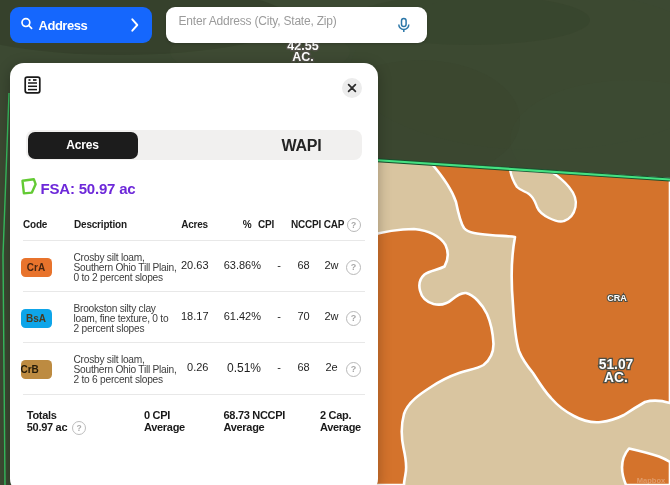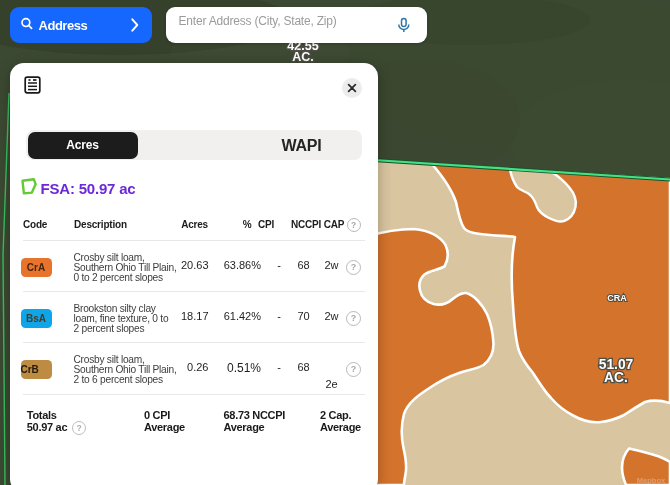--- a/index.html
+++ b/index.html
@@ -155,21 +155,21 @@
   <div class="abs" style="left:301.5px;top:247px;width:40px;text-align:center;font-size:11px;color:#1f1f1f;">2w</div>
   <div class="abs" style="left:336px;top:248px;width:13px;height:13px;border-radius:50%;border:1.3px solid #b9b9b9;text-align:center;line-height:13px;font-size:9px;font-weight:bold;color:#a7a7a7;">?</div>
   <div class="abs" style="left:13px;top:279px;width:342px;height:1px;background:#e8e8e8;"></div>
 
   <div class="abs" style="left:10.5px;top:297px;width:31px;height:19px;background:#bd8b41;border-radius:4.5px;text-align:left;line-height:19px;font-size:10px;font-weight:bold;color:#241a08;">CrB</div>
   <div class="abs" style="left:63.5px;top:292px;font-size:10.2px;letter-spacing:-0.25px;color:#3d3d3d;line-height:9.9px;">Crosby silt loam,<br>Southern Ohio Till Plain,<br>2 to 6 percent slopes</div>
   <div class="abs" style="left:150px;top:298px;width:48.5px;text-align:right;font-size:11px;color:#1f1f1f;">0.26</div>
   <div class="abs" style="left:203px;top:298px;width:48px;text-align:right;font-size:12px;color:#1f1f1f;">0.51%</div>
   <div class="abs" style="left:259px;top:298px;width:20px;text-align:center;font-size:11px;color:#1f1f1f;">-</div>
   <div class="abs" style="left:273.5px;top:298px;width:40px;text-align:center;font-size:11px;color:#1f1f1f;">68</div>
-  <div class="abs" style="left:301.5px;top:298px;width:40px;text-align:center;font-size:11px;color:#1f1f1f;margin-top:17px;">2e</div>
+  <div class="abs" style="left:301.5px;top:298px;width:40px;text-align:center;font-size:11px;color:#1f1f1f;">2e</div>
   <div class="abs" style="left:336px;top:299px;width:13px;height:13px;border-radius:50%;border:1.3px solid #b9b9b9;text-align:center;line-height:13px;font-size:9px;font-weight:bold;color:#a7a7a7;">?</div>
   <div class="abs" style="left:13px;top:331px;width:342px;height:1px;background:#e8e8e8;"></div>
 
   <div class="abs" style="left:16.8px;top:346px;font-size:11px;letter-spacing:-0.3px;font-weight:bold;color:#1a1a1a;line-height:12.3px;">Totals<br>50.97 ac</div>
   <div class="abs" style="left:62px;top:358px;width:12px;height:12px;border-radius:50%;border:1.2px solid #bdbdbd;text-align:center;line-height:12px;font-size:8.5px;font-weight:bold;color:#ababab;">?</div>
   <div class="abs" style="left:134px;top:346px;font-size:11px;letter-spacing:-0.3px;font-weight:bold;color:#1a1a1a;line-height:12.3px;">0 CPI<br>Average</div>
   <div class="abs" style="left:213.5px;top:346px;font-size:11px;letter-spacing:-0.3px;font-weight:bold;color:#1a1a1a;line-height:12.3px;">68.73 NCCPI<br>Average</div>
   <div class="abs" style="left:310px;top:346px;font-size:11px;letter-spacing:-0.3px;font-weight:bold;color:#1a1a1a;line-height:12.3px;">2 Cap.<br>Average</div>
 
 </div>

